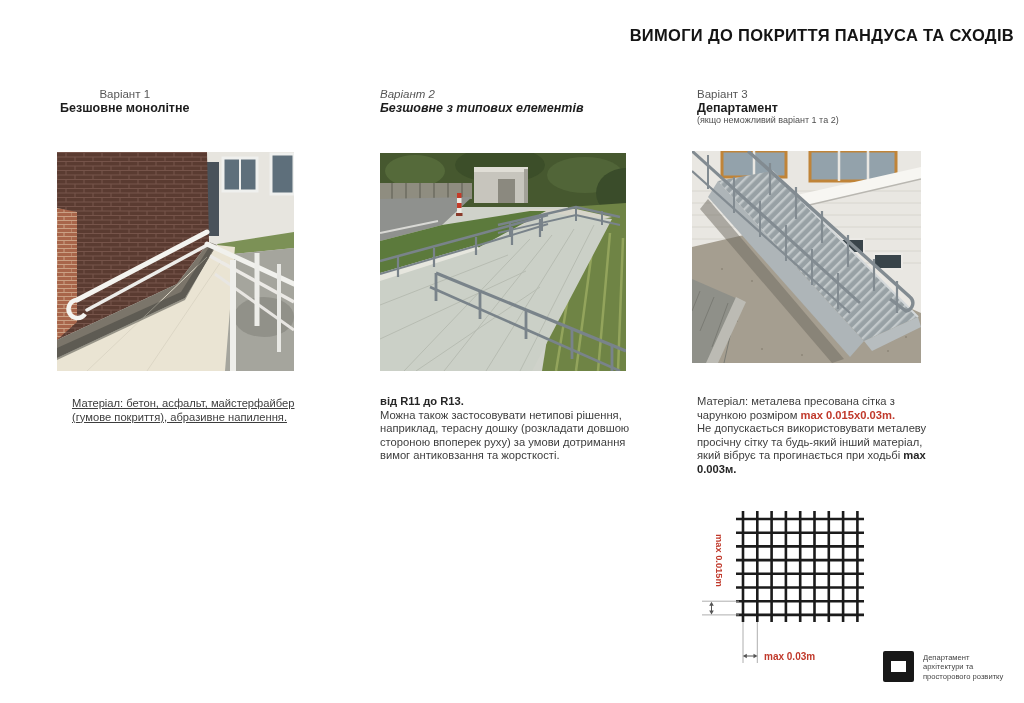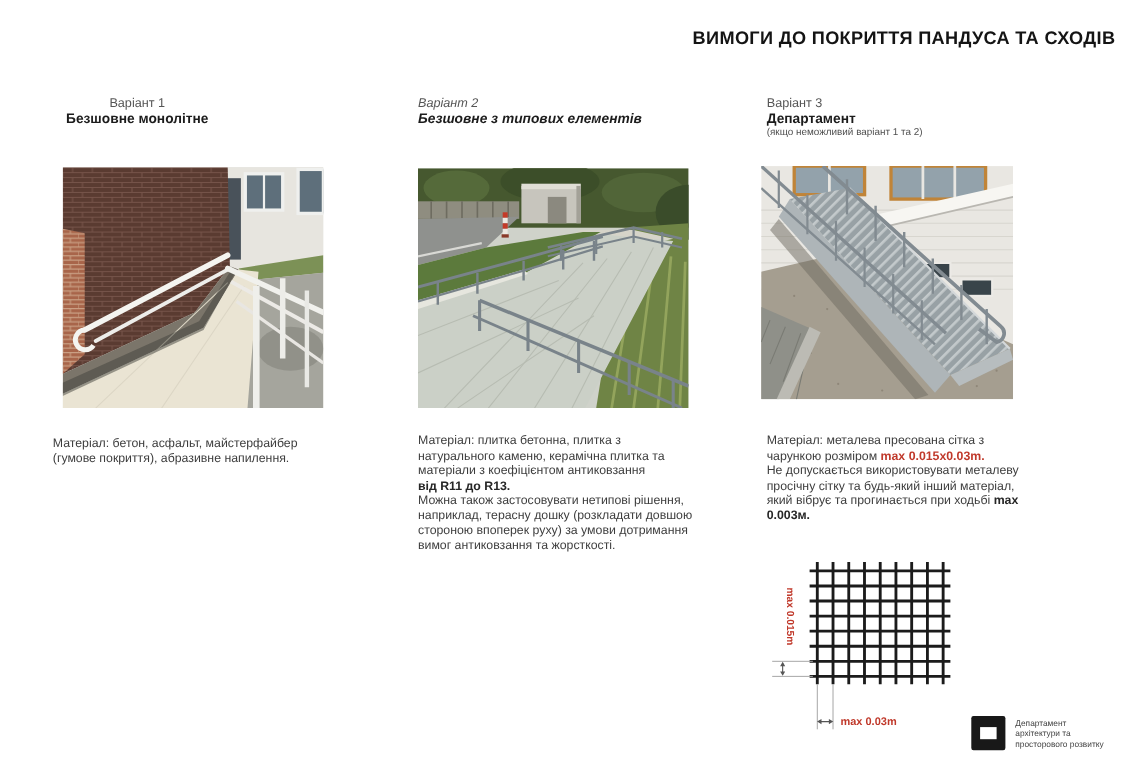--- a/index.html
+++ b/index.html
@@ -82,21 +82,21 @@
       <path d="M152,92 L30,158" stroke="#ededea" stroke-width="3.5" stroke-linecap="round" fill="none"></path>
       <path d="M150,92 L237,132" stroke="#f1f1ed" stroke-width="5" stroke-linecap="round" fill="none"></path>
       <path d="M153,104 L237,150" stroke="#eceae6" stroke-width="3.5" fill="none"></path>
       <path d="M158,122 L237,178" stroke="#e8e6e2" stroke-width="3" fill="none"></path>
       <path d="M176,108 V219" stroke="#efefeb" stroke-width="6" fill="none"></path>
       <path d="M200,101 V174" stroke="#edede9" stroke-width="5" fill="none"></path>
       <path d="M222,112 V200" stroke="#e9e9e5" stroke-width="4" fill="none"></path>
     </svg>
   </div>
 
-  <p class="body-text" style="left:48px; top:386px; width:248px;"><span>Матеріал: бетон, асфальт, майстерфайбер (гумове покриття), абразивне напилення.</span></p>
+  <p class="body-text" style="left:72px; top:386px; width:248px;text-decoration:underline;"><span>Матеріал: бетон, асфальт, майстерфайбер (гумове покриття), абразивне напилення.</span></p>
 
   <div class="col-header" style="left:380px;font-style:italic;">
     <div class="v-label">Варіант 2</div>
     <div class="v-name">Безшовне з типових елементів</div>
   </div>
 
   <div class="photo" style="left:380px; top:153px; width:246px; height:218px;">
     <svg width="246" height="218" viewBox="0 0 246 218">
       <rect width="246" height="218" fill="#cfd2ca"></rect>
       <rect width="246" height="54" fill="#46582f"></rect>
@@ -132,22 +132,21 @@
         <path d="M0,108 L96,82 L168,62" stroke-width="2.6"></path>
         <path d="M0,121 L96,93 L168,71" stroke-width="2"></path>
         <path d="M18,104 V124 M54,95 V114 M96,84 V102 M132,74 V92 M160,66 V84" stroke-width="2.2"></path>
         <path d="M56,120 L246,198" stroke-width="3.2"></path>
         <path d="M50,134 L240,218" stroke-width="2.6"></path>
         <path d="M56,120 V148 M100,138 V166 M146,157 V186 M192,176 V206 M232,192 V218" stroke-width="2.8"></path>
       </g>
     </svg>
   </div>
 
-  <p class="body-text" style="left:380px; top:384px; width:250px;"><span>Матеріал: плитка бетонна, плитка з натурального каменю, керамічна плитка та матеріали з коефіцієнтом антиковзання
-</span><span class="b">від R11 до R13.</span><span>
+  <p class="body-text" style="left:380px; top:384px; width:250px;"><span class="b">від R11 до R13.</span><span>
 Можна також застосовувати нетипові рішення, наприклад, терасну дошку (розкладати довшою стороною впоперек руху) за умови дотримання вимог антиковзання та жорсткості.</span></p>
 
   <div class="col-header" style="left:697px;">
     <div class="v-label">Варіант 3</div>
     <div class="v-name">Департамент</div>
     <div class="v-note">(якщо неможливий варіант 1 та 2)</div>
   </div>
 
   <div class="photo" style="left:692px; top:151px; width:229px; height:212px;">
     <svg width="229" height="212" viewBox="0 0 229 212">

